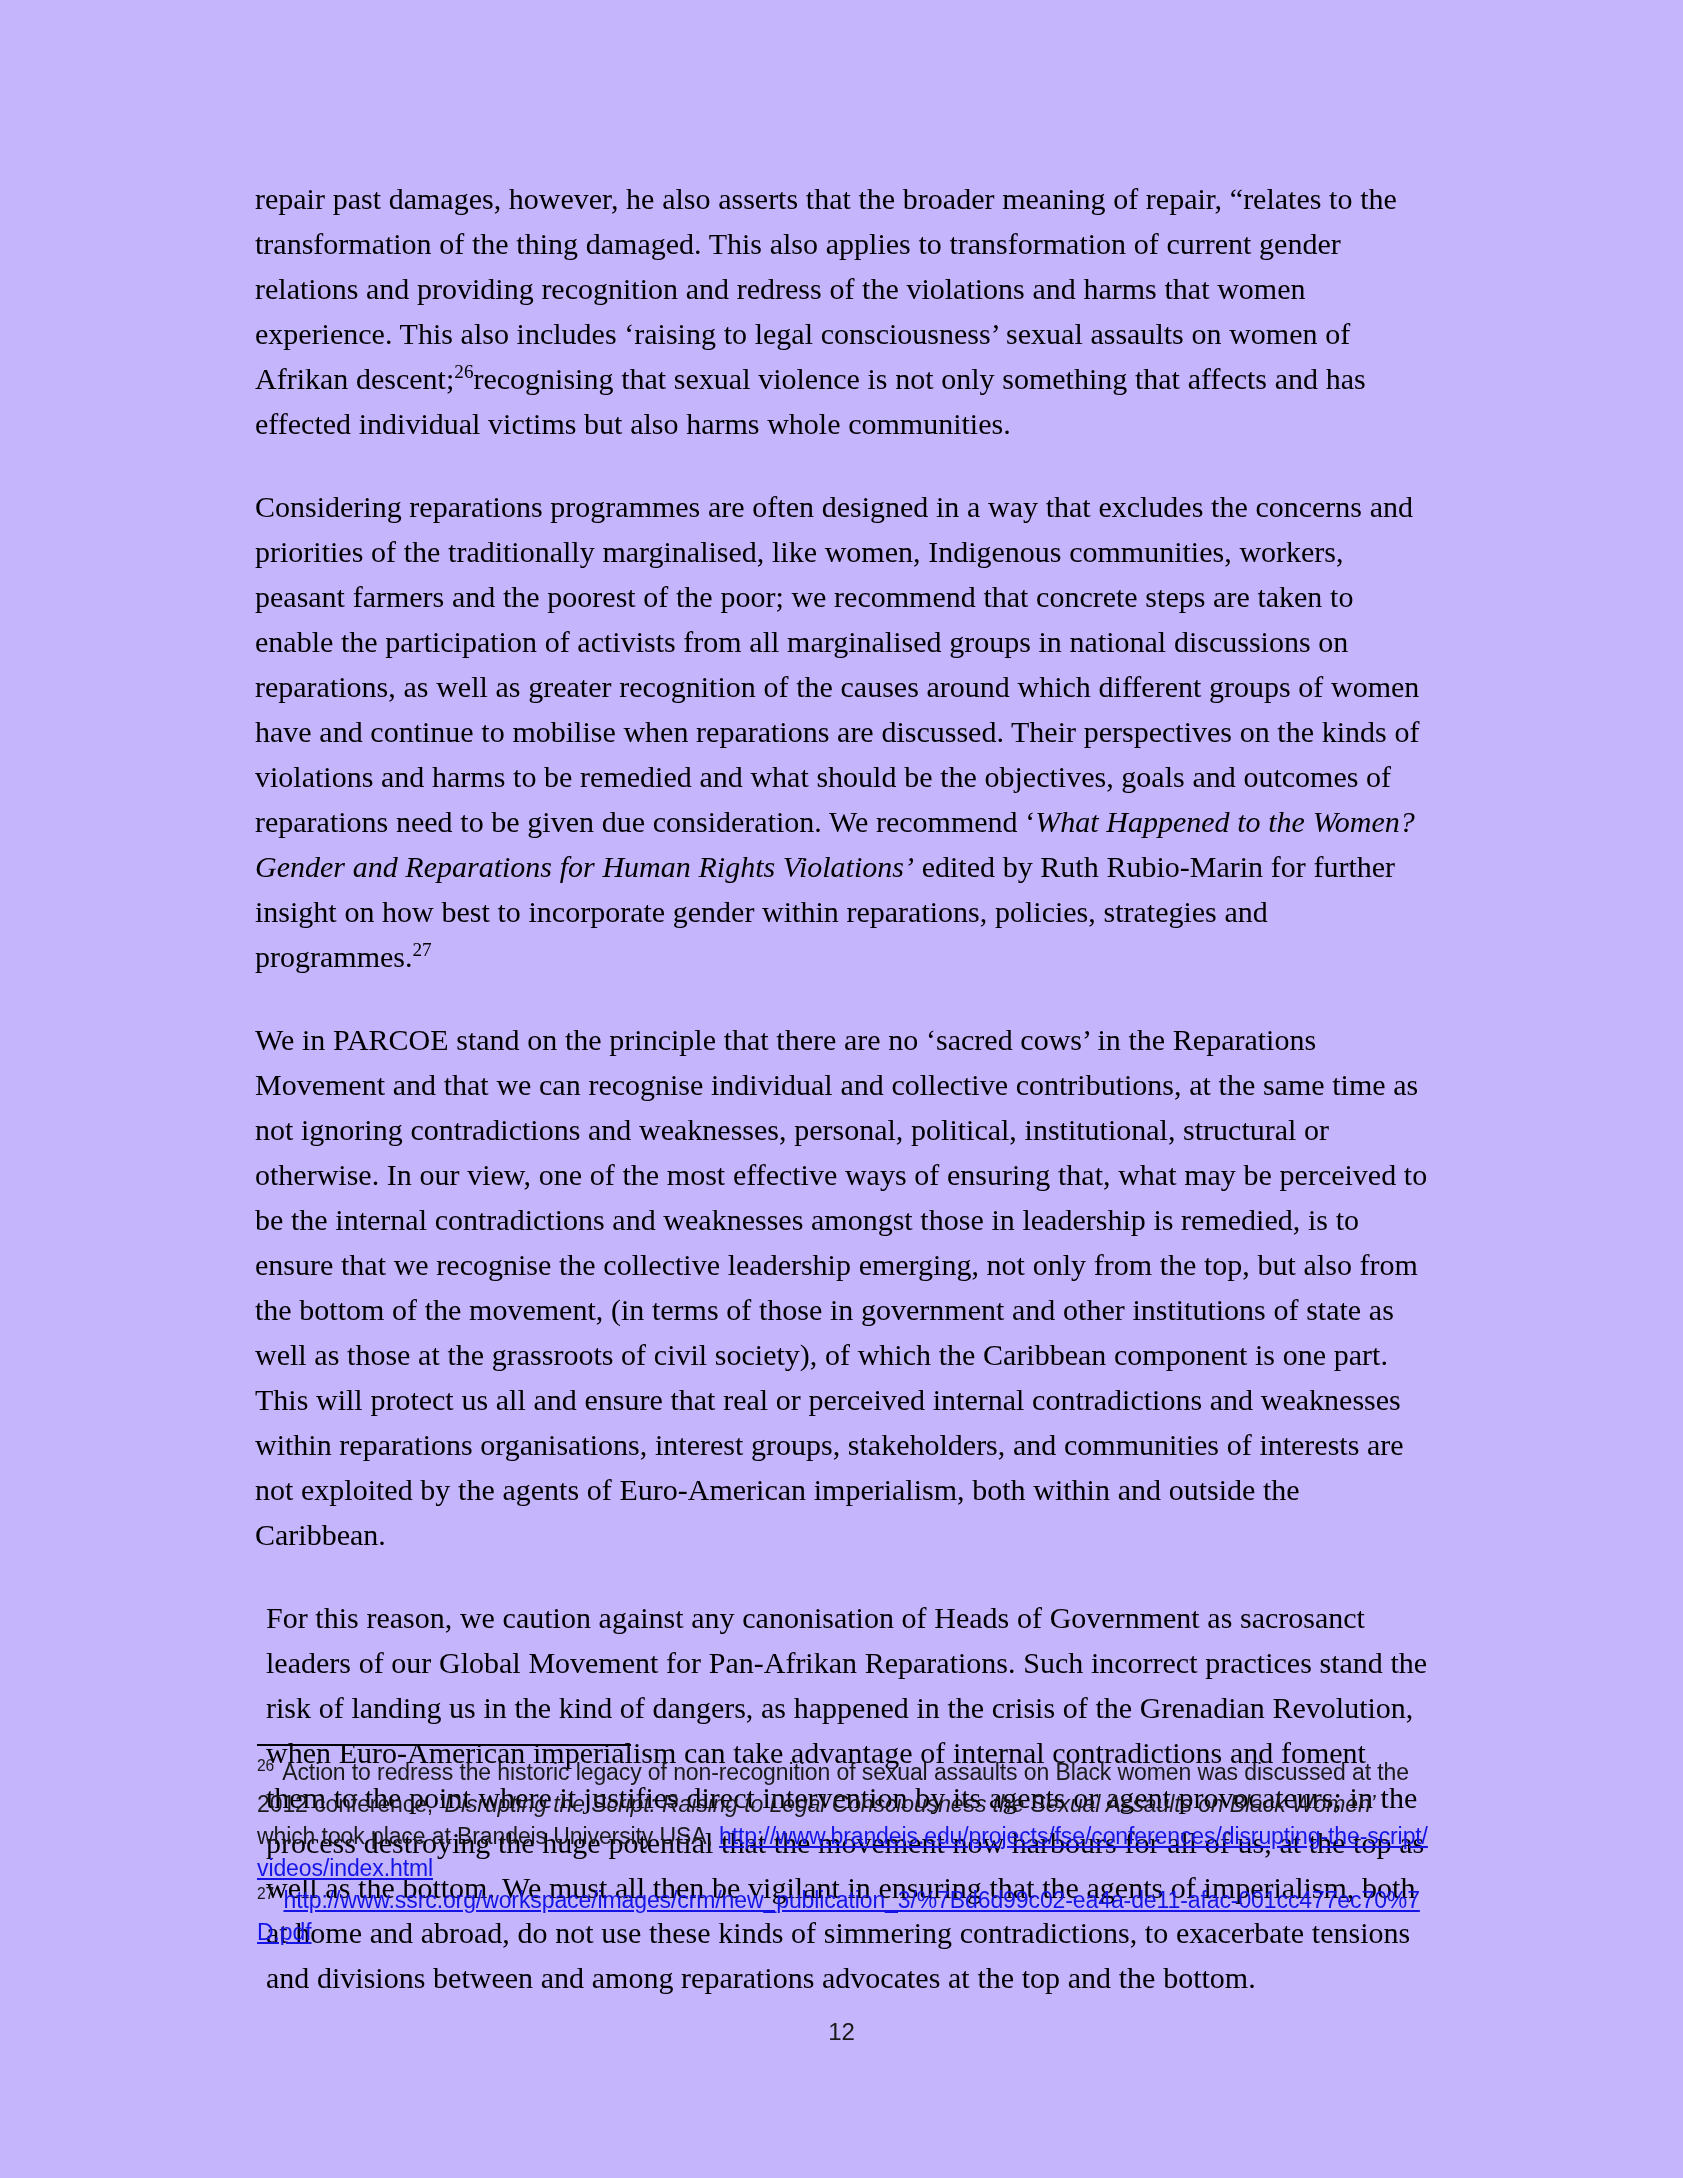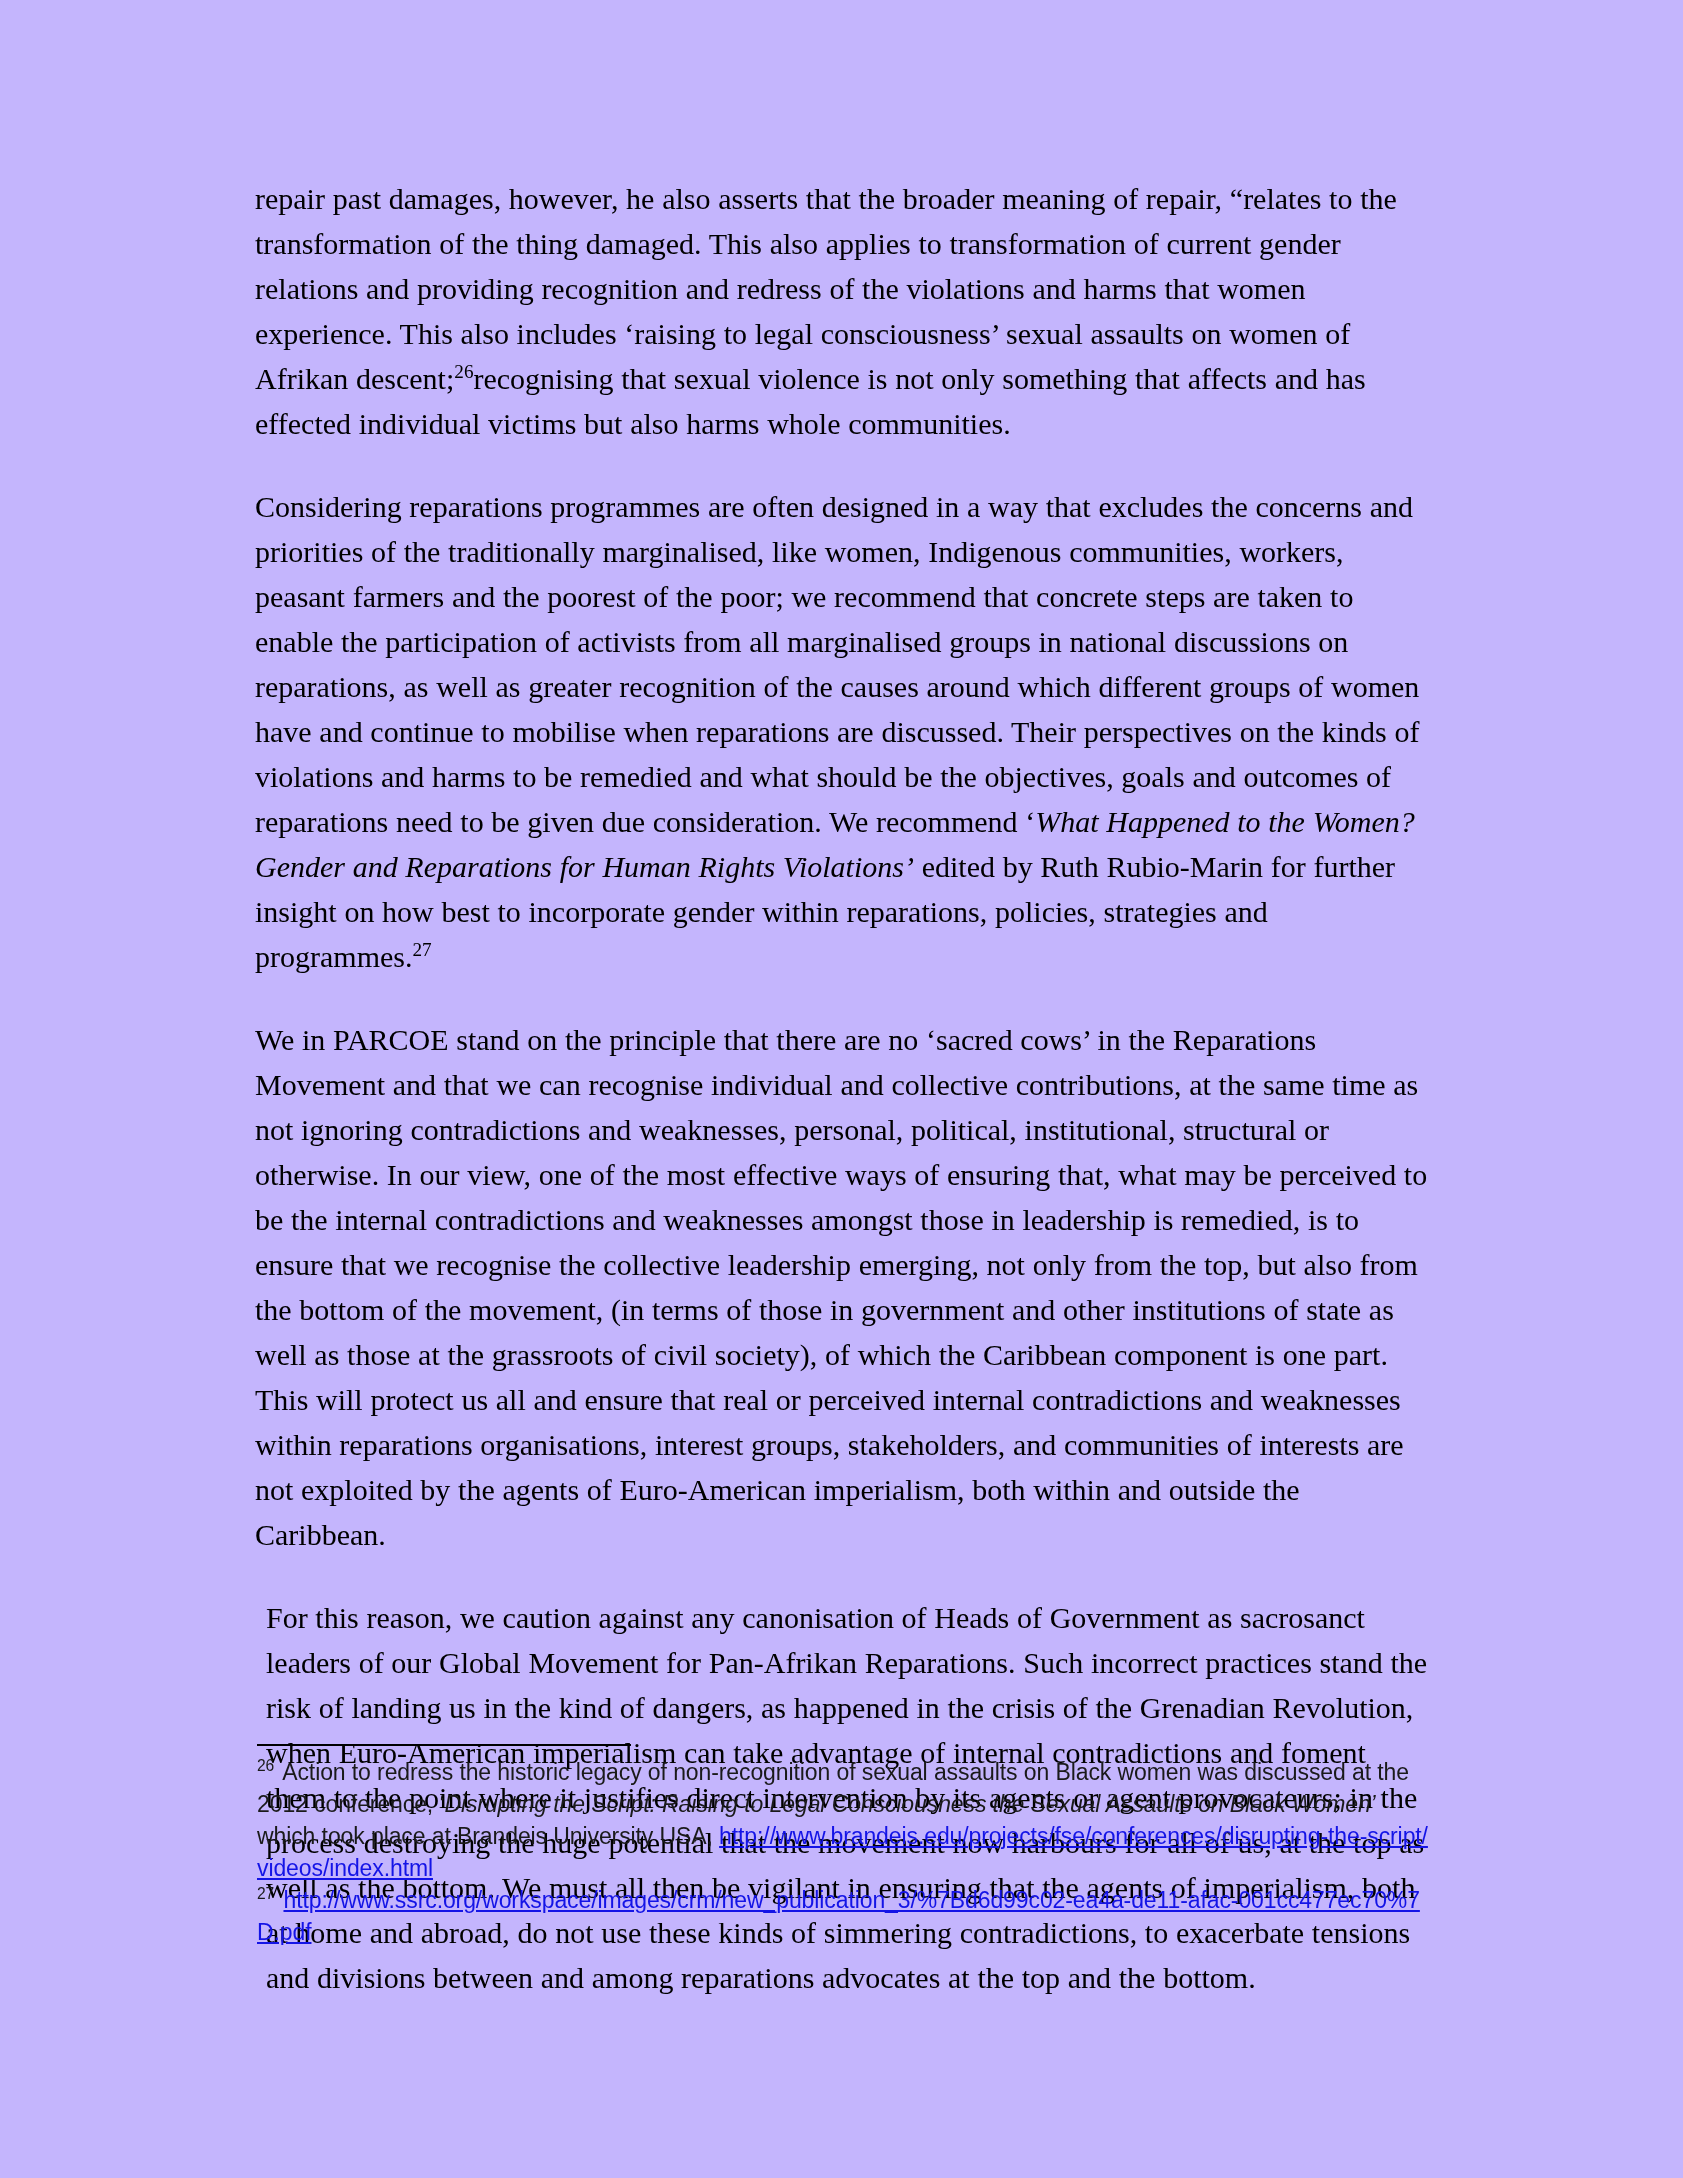--- a/index.html
+++ b/index.html
@@ -121,15 +121,16 @@
     <p class="para"><span>We in PARCOE stand on the principle that there are no ‘sacred cows’ in the Reparations Movement and that we can recognise individual and collective contributions, at the same time as not ignoring contradictions and weaknesses, personal, political, institutional, structural or otherwise. In our view, one of the most effective ways of ensuring that, what may be perceived to be the internal contradictions and weaknesses amongst those in leadership is remedied, is to ensure that we recognise the collective leadership emerging, not only from the top, but also from the bottom of the movement, (in terms of those in government and other institutions of state as well as those at the grassroots of civil society), of which the Caribbean component is one part. This will protect us all and ensure that real or perceived internal contradictions and weaknesses within reparations organisations, interest groups, stakeholders, and communities of interests are not exploited by the agents of Euro‑American imperialism, both within and outside the Caribbean.</span></p>
     <p class="para"><span>For this reason, we caution against any canonisation of Heads of Government as sacrosanct leaders of our Global Movement for Pan‑Afrikan Reparations. Such incorrect practices stand the risk of landing us in the kind of dangers, as happened in the crisis of the Grenadian Revolution, when Euro‑American imperialism can take advantage of internal contradictions and foment them to the point where it justifies direct intervention by its agents or agent provocateurs; in the process destroying the huge potential that the movement now harbours for all of us, at the top as well as the bottom. We must all then be vigilant in ensuring that the agents of imperialism, both at home and abroad, do not use these kinds of simmering contradictions, to exacerbate tensions and divisions between and among reparations advocates at the top and the bottom.</span></p>
   </div>
 
   <div class="footnotes">
     <div class="fn-rule"></div>
     <p class="fn"><sup class="fnnum">26</sup><span> Action to redress the historic legacy of non-recognition of sexual assaults on Black women was discussed at the 2012 conference, ‘</span><span class="it">Disrupting the Script: Raising to Legal Consciousness the Sexual Assaults on Black Women’</span><span> which took place at Brandeis University USA, </span><span class="url">http://www.brandeis.edu/projects/fse/conferences/disrupting-the-script/videos/index.html</span></p>
     <p class="fn fn2"><sup class="fnnum">27</sup><span> </span><span class="url">http://www.ssrc.org/workspace/images/crm/new_publication_3/%7Bd6d99c02-ea4a-de11-afac-001cc477ec70%7D.pdf</span></p>
   </div>
 
+  <div class="page-number">12</div>
 
 </div>
 
 
 </body></html>

